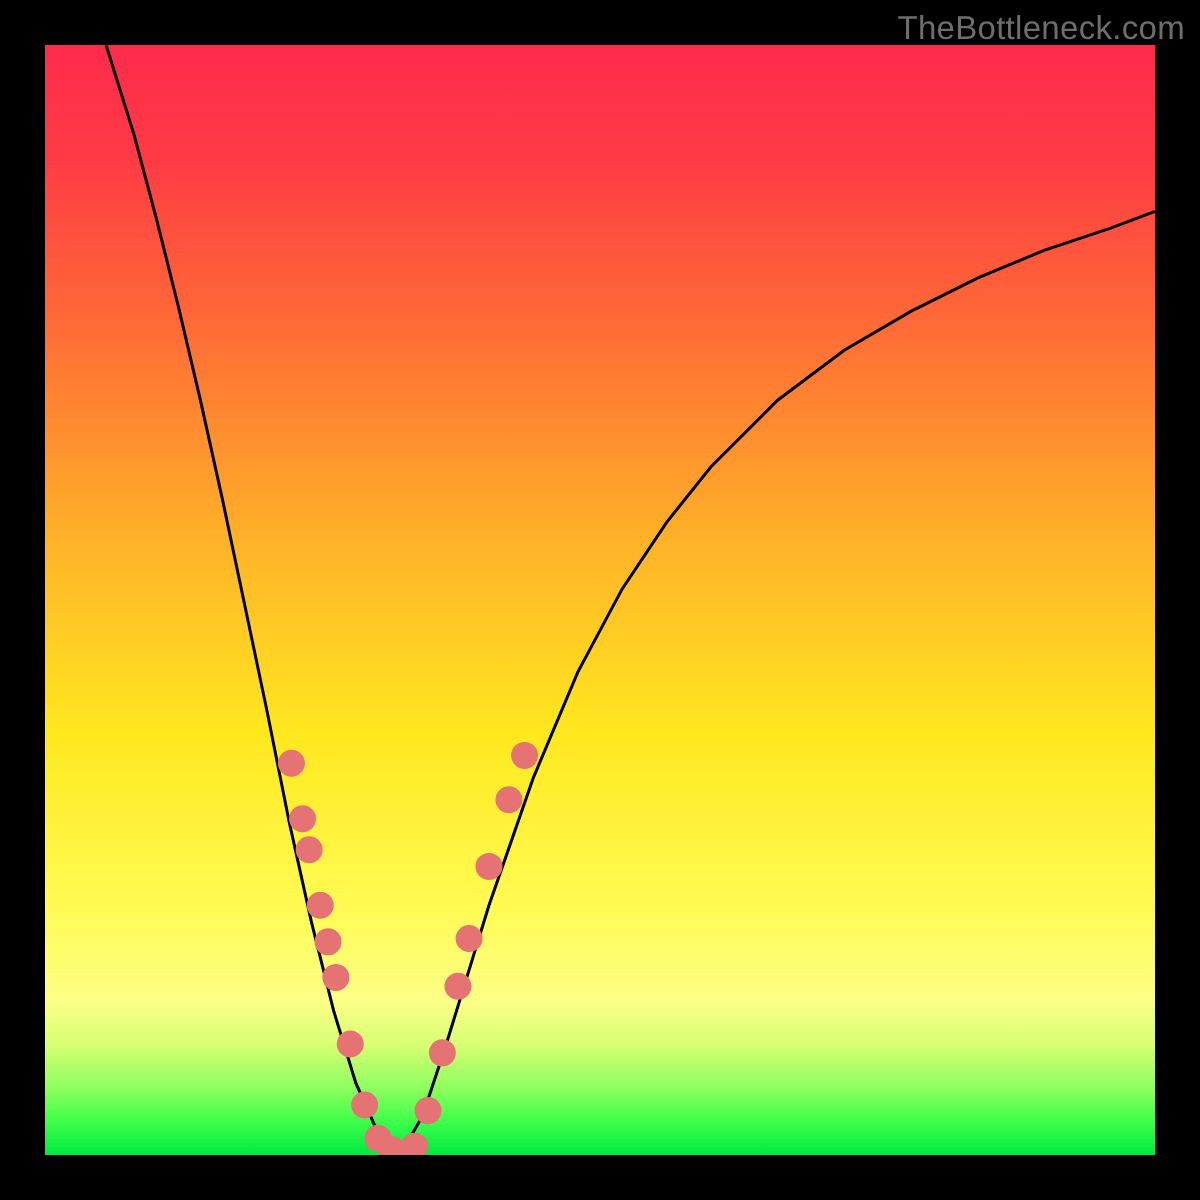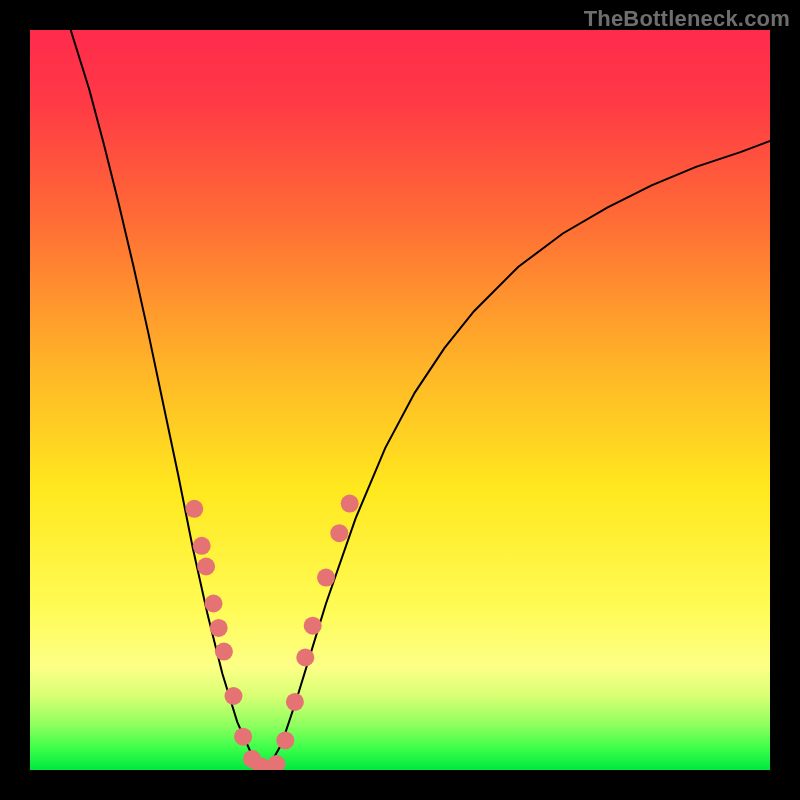--- a/index.html
+++ b/index.html
@@ -31,21 +31,21 @@
     left: 0; top: 0;
     width: 100%;
     height: 100%;
   }
   .watermark {
     position: absolute;
     top: 6px;
     right: 10px;
     color: #6e6e6e;
     font-size: 22px;
-    font-weight: 700;
+    font-weight: 400;
     letter-spacing: 0.2px;
   }
   svg.curves {
     position: absolute;
     left: 0; top: 0;
     width: 100%;
     height: 100%;
   }
 </style>
 </head>

